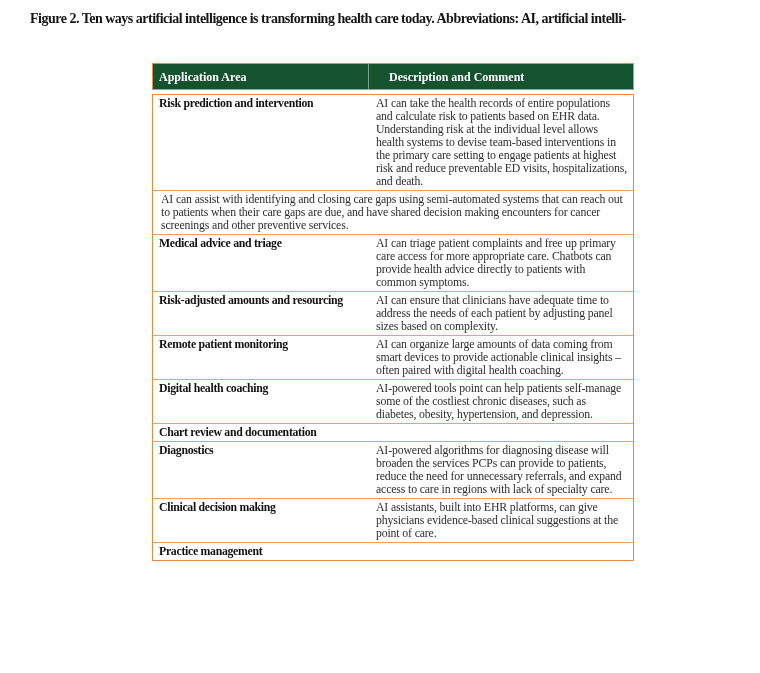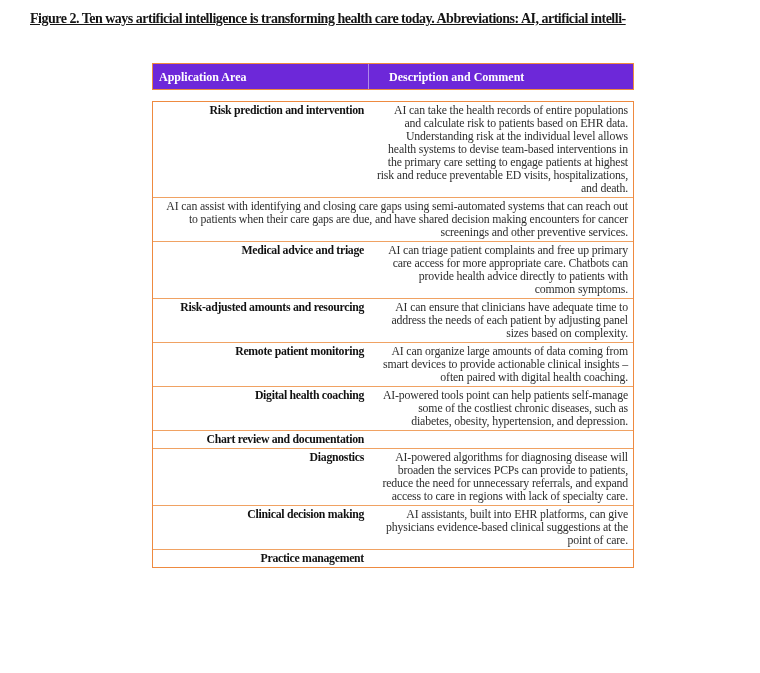--- a/index.html
+++ b/index.html
@@ -14,60 +14,58 @@
   .caption {
     position: absolute;
     left: 30px;
     top: 7px;
     width: 710px;
     color: #151515;
     font-weight: bold;
     font-size: 14px;
     letter-spacing: -0.5px;
     line-height: 23px;
-    text-decoration: underline;
   }
   .caption .cap-line { white-space: nowrap; }
   .figure-table {
     position: absolute;
     left: 152px;
     top: 63px;
     width: 482px;
     box-sizing: border-box;
   }
   .thead {
     display: flex;
-    background: #6d28d9;
+    background: #14532d;
     border: 1.5px solid #ee8a40;
     box-sizing: border-box;
     color: #ffffff;
     font-weight: bold;
     font-size: 12px;
     height: 27px;
-    margin-bottom: 11px;
+    margin-bottom: 4px;
   }
   .th {
     box-sizing: border-box;
     padding: 6px 6px 6px 6px;
   }
   .th-area { width: 215px; }
   .th-desc { flex: 1; border-left: 1px solid rgba(255,255,255,0.45); padding-left: 20px; }
   .tbody {
     border: 1.5px solid #ee8a40;
     box-sizing: border-box;
     background: #ffffff;
   }
   .tr { display: flex; }
   .tr + .tr { border-top: 1px solid #f0a263; }
   .td {
     box-sizing: border-box;
     padding: 2px 4px 2px 6px;
     font-size: 11.8px;
     line-height: 13px;
-    text-align: right;
   }
   .td-area {
     width: 215px;
     font-weight: bold;
     color: #111111;
     letter-spacing: -0.3px;
   }
   .td-desc {
     flex: 1;
     color: #2e2e2e;

